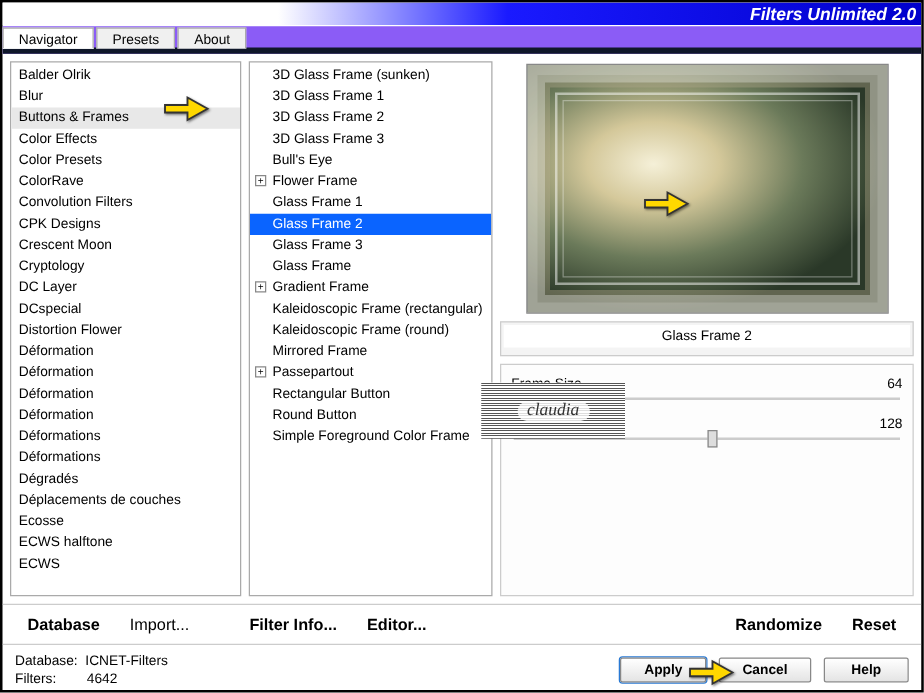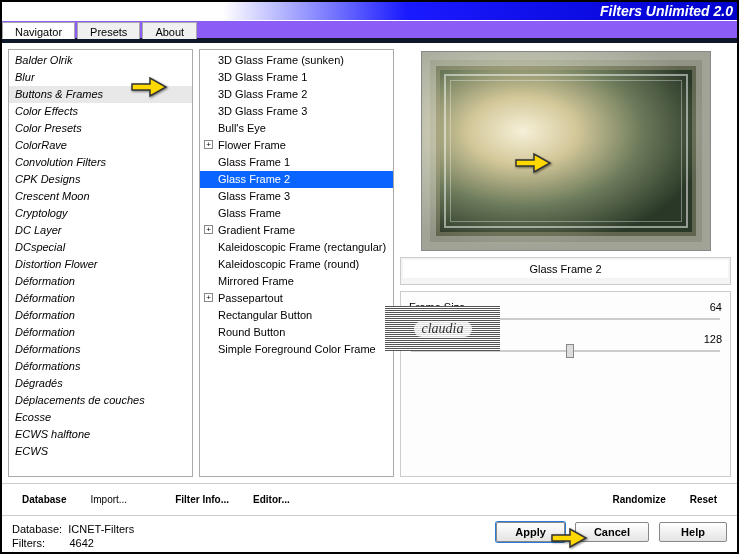--- a/index.html
+++ b/index.html
@@ -4,21 +4,21 @@
 <style>
 * { box-sizing: border-box; margin: 0; padding: 0; }
 body { font-family: Tahoma, Arial, sans-serif; font-size: 11px; background: #fff; width: 739px; height: 554px; overflow: hidden; border: 2px solid #000; position: relative; }
 .header { height: 18px; background: linear-gradient(to right, #fff 0%, #fff 30%, #1a1aff 55%, #0000cc 100%); display: flex; justify-content: flex-end; align-items: center; padding-right: 4px; }
 .header-title { color: #fff; font-style: italic; font-weight: bold; font-size: 14px; }
 .tabs { display: flex; border-bottom: 5px solid #0f172a; background: #8b5cf6; height: 22px; margin-top: 1px; }
 .tab { padding: 3px 12px; border: 1px solid #aaa; border-bottom: none; background: #f0f0f0; margin-right: 2px; cursor: pointer; font-size: 11px; position: relative; top: 1px; }
 .tab.active { background: #fff; border-bottom: 1px solid #fff; }
 .main { display: flex; height: 440px; padding: 6px; gap: 6px; }
 .col { position: relative; }
-.col1 { width: 185px; font-style: italic; }
+.col1 { width: 185px; }
 .col2 { width: 195px; }
 .col3 { flex: 1; }
 .listbox { border: 1px solid #aaa; background: #fff; height: 100%; overflow-y: scroll; overflow-x: hidden; padding: 2px 0; }
 .listbox::-webkit-scrollbar { width: 16px; }
 .listbox::-webkit-scrollbar-track { background: #f0f0f0; border: 1px solid #ccc; }
 .listbox::-webkit-scrollbar-thumb { background: #ccc; border: 1px solid #999; }
 .list-item { padding: 1px 6px; cursor: pointer; white-space: nowrap; font-size: 11px; line-height: 15px; position: relative; }
 .list-item.highlighted { background: #e8e8e8; }
 .list-item.selected { background: #0a64ff; color: #fff; }
 .list-item.has-expand { padding-left: 18px; }
@@ -30,24 +30,24 @@
 .preview-img::after { content: ''; position: absolute; inset: 28px; border: 1px solid rgba(255,255,255,0.35); }
 .watermark { position: absolute; left: -15px; top: 257px; width: 115px; height: 45px; background: repeating-linear-gradient(0deg, #555 0px, #555 1px, #fff 1px, #fff 2px); z-index: 10; display: flex; align-items: center; justify-content: center; }
 .watermark-text { font-family: cursive; font-size: 14px; color: #333; font-style: italic; background: #ffffffcc; padding: 0 8px; border-radius: 10px; }
 .filter-title-row { background: #fff; padding: 3px 6px; font-size: 11px; margin-bottom: 4px; text-align: center; }
 .filter-title-box { border: 1px solid #ccc; background: #f4f4f4; padding: 2px; margin-bottom: 6px; }
 .sliders { border: 1px solid #ccc; background: #fdfdfd; flex: 1; padding: 4px; }
 .slider-row { display: flex; align-items: center; justify-content: space-between; padding: 2px 4px; font-size: 11px; height: 22px; }
 .slider-track { position: relative; height: 2px; background: #ccc; margin: 0 6px 8px 6px; }
 .slider-thumb { position: absolute; width: 8px; height: 14px; background: #ddd; border: 1px solid #888; top: -6px; }
 .button-row { display: flex; gap: 4px; padding: 4px 10px; align-items: center; border-top: 1px solid #ccc; height: 32px; }
-.btn-flat { padding: 3px 10px; font-size: 10px; cursor: pointer; font-weight: bold; background: transparent; border: none; text-decoration: underline; }
+.btn-flat { padding: 3px 10px; font-size: 13px; cursor: pointer; font-weight: bold; background: transparent; border: none; text-decoration: underline; }
 .btn-flat.plain { text-decoration: none; }
 .spacer { flex: 1; }
-.status-row { display: flex; padding: 6px 10px; align-items: flex-start; height: 40px; gap: 10px; border-top: 1px solid #ccc; }
+.status-row { display: flex; padding: 6px 10px; align-items: center; height: 40px; gap: 10px; border-top: 1px solid #ccc; }
 .status-left { font-size: 11px; line-height: 14px; }
 .win-btn { padding: 3px 18px; font-size: 11px; border: 1px solid #888; background: linear-gradient(#fff, #e4e4e4); cursor: pointer; border-radius: 2px; min-width: 68px; font-weight: bold; }
 .win-btn.primary { box-shadow: 0 0 0 1px #2a7ad4; }
 .pointer { position: absolute; width: 40px; height: 26px; z-index: 20; pointer-events: none; }
 .pointer svg { width: 100%; height: 100%; filter: drop-shadow(1px 1px 1px rgba(0,0,0,.5)); }
 .p1 { left: 128px; top: 72px; }
 .p2 { left: 512px; top: 148px; }
 .p3 { left: 548px; top: 523px; }
 </style>
 </head>

